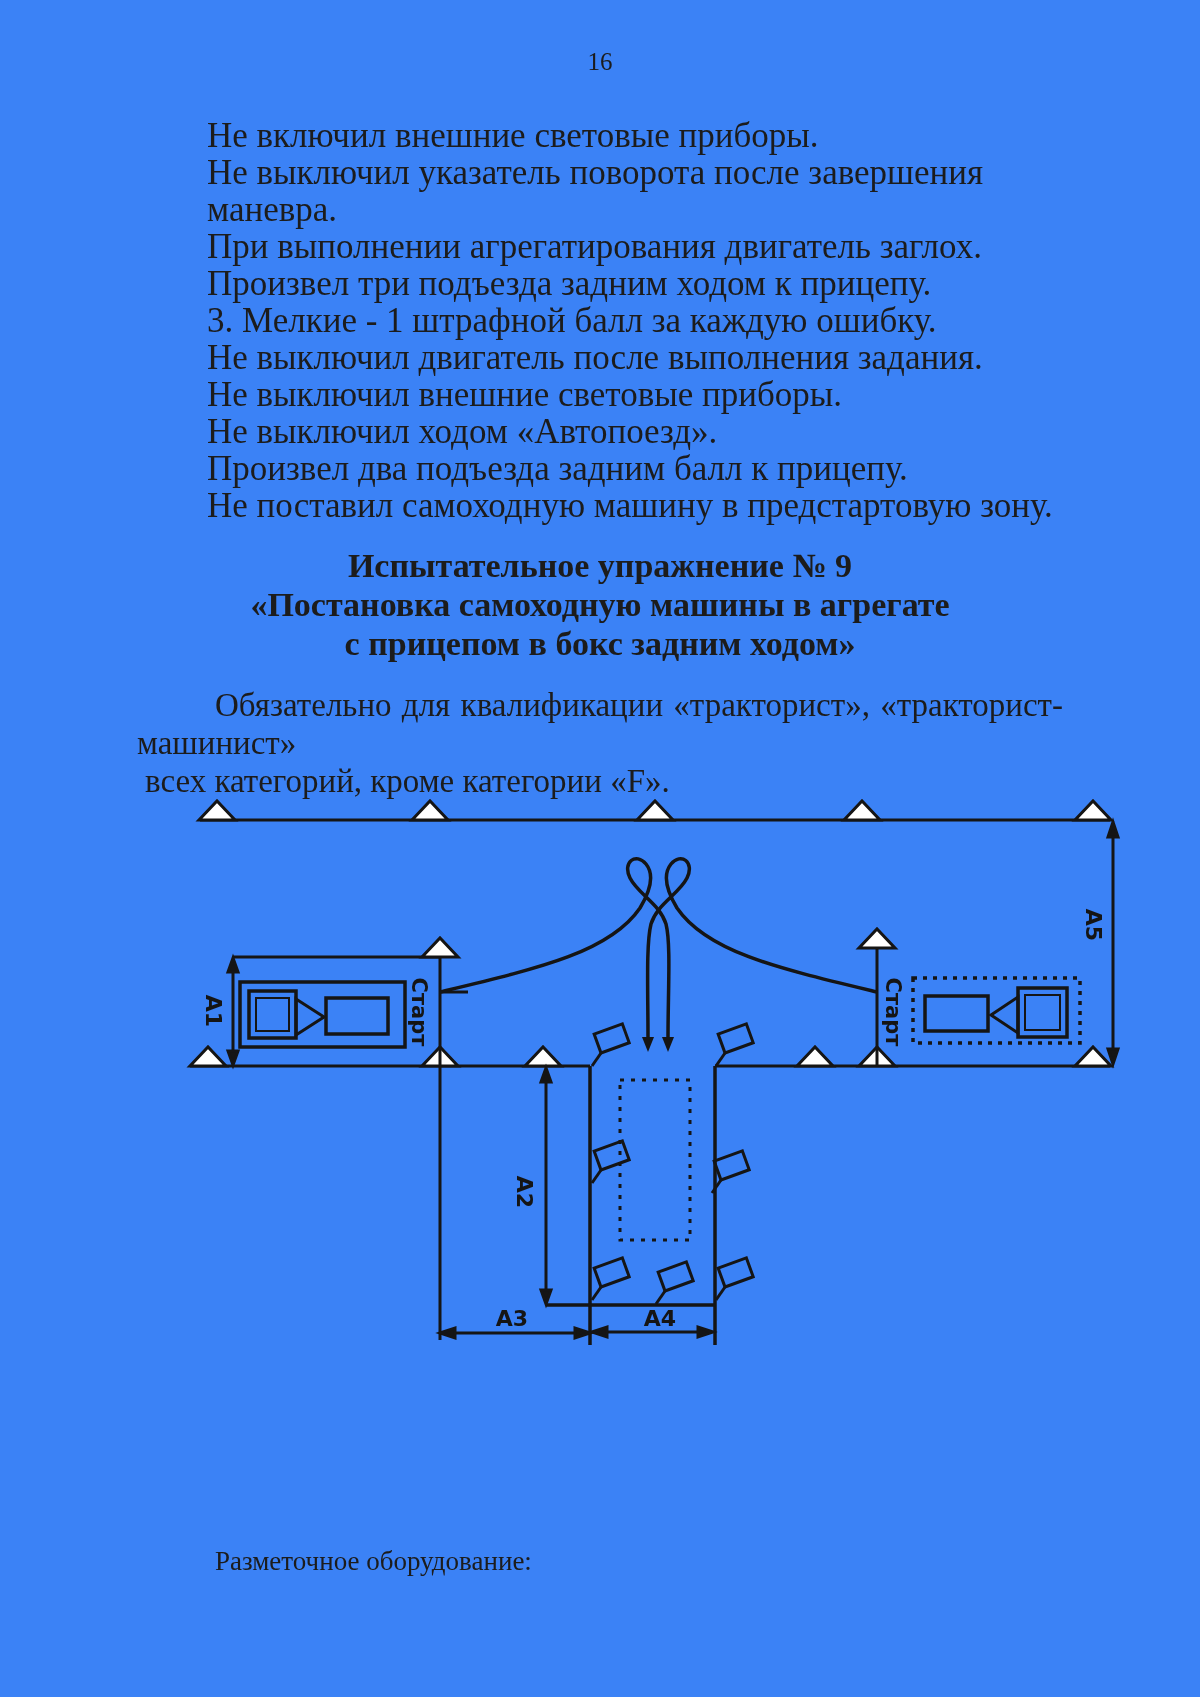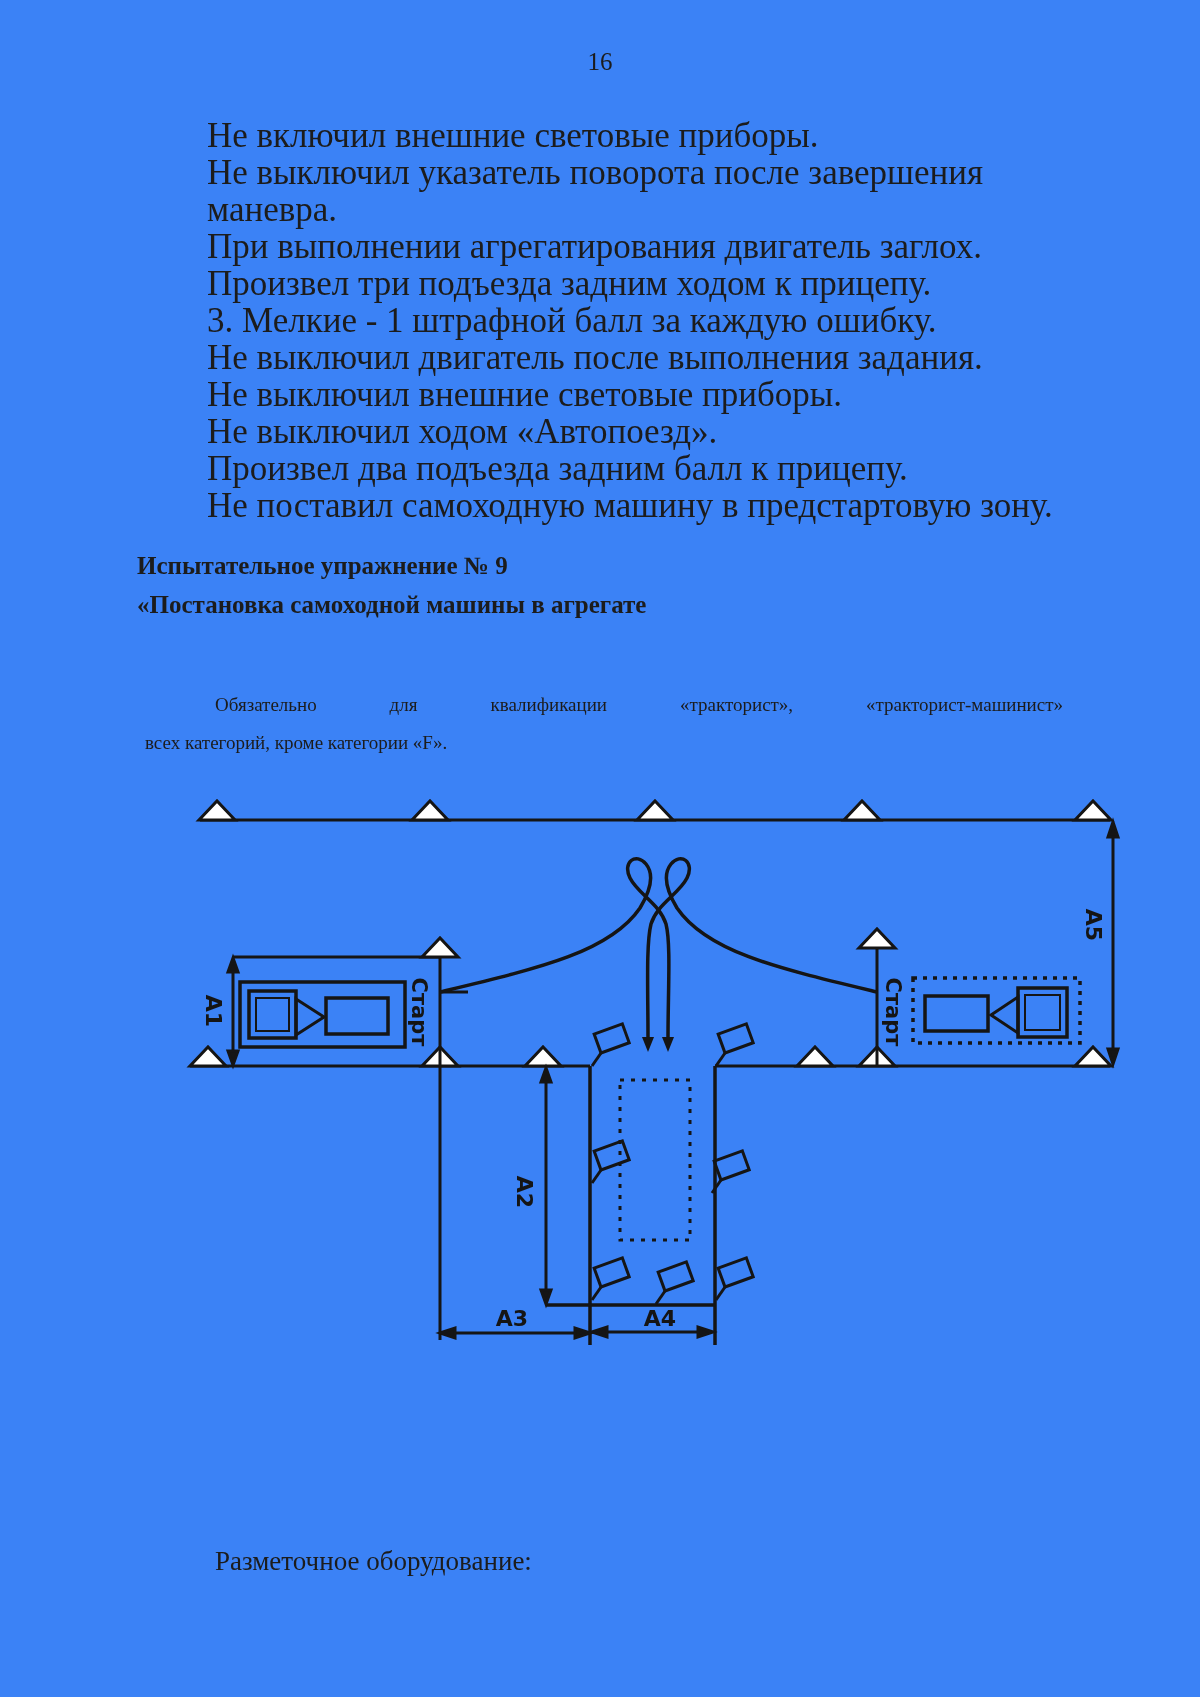--- a/index.html
+++ b/index.html
@@ -15,25 +15,25 @@
   .pageno{
     position:absolute;top:48px;left:0;width:1200px;
     text-align:center;font-size:25px;
   }
   .vlist{
     position:absolute;top:117px;left:207px;width:910px;
     font-size:35px;line-height:37px;
   }
   .heading{
     position:absolute;top:546px;left:137px;width:926px;
-    font-weight:bold;font-size:25px;line-height:39px;
+    text-align:center;font-weight:bold;font-size:34px;line-height:39px;
   }
   .para{
     position:absolute;top:686px;left:137px;width:926px;
-    font-size:19px;line-height:38px;
+    font-size:33px;line-height:38px;
   }
   .para .l1{text-align:justify;text-align-last:justify;text-indent:78px;}
   .para .l2{text-align:left;margin-left:8px;}
   .equip{
     position:absolute;top:1441px;left:215px;width:900px;
     font-size:27px;line-height:48px;white-space:pre-wrap;
   }
   svg.diagram{position:absolute;left:0;top:0;}
   svg.diagram *{vector-effect:none;}
   .dlabel{
@@ -57,21 +57,22 @@
     <div>3. Мелкие - 1 штрафной балл за каждую ошибку.</div>
     <div>Не выключил двигатель после выполнения задания.</div>
     <div>Не выключил внешние световые приборы.</div>
     <div>Не выключил ходом «Автопоезд».</div>
     <div>Произвел два подъезда задним балл к прицепу.</div>
     <div>Не поставил самоходную машину в предстартовую зону.</div>
   </div>
 
   <div class="heading">
     <div>Испытательное упражнение № 9</div>
-    <div>«Постановка самоходной машины в агрегате</div>
+    <div>«Постановка самоходную машины в агрегате</div>
+    <div>с прицепом в бокс задним ходом»</div>
   </div>
 
   <div class="para">
     <div class="l1">Обязательно для квалификации «тракторист», «тракторист-машинист»</div>
     <div class="l2">всех категорий, кроме категории «F».</div>
   </div>
 
   <svg class="diagram" width="1200" height="1697" viewBox="0 0 1200 1697" fill="none" stroke="#151515" stroke-width="3">
 
     <line x1="200" y1="820" x2="1110" y2="820"></line>

